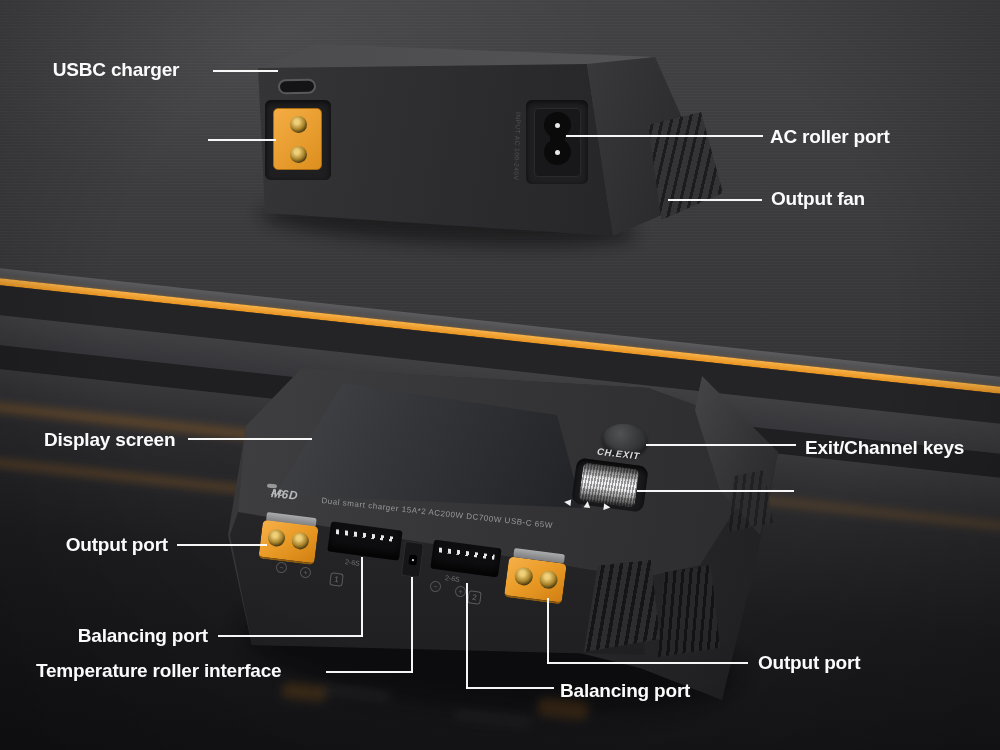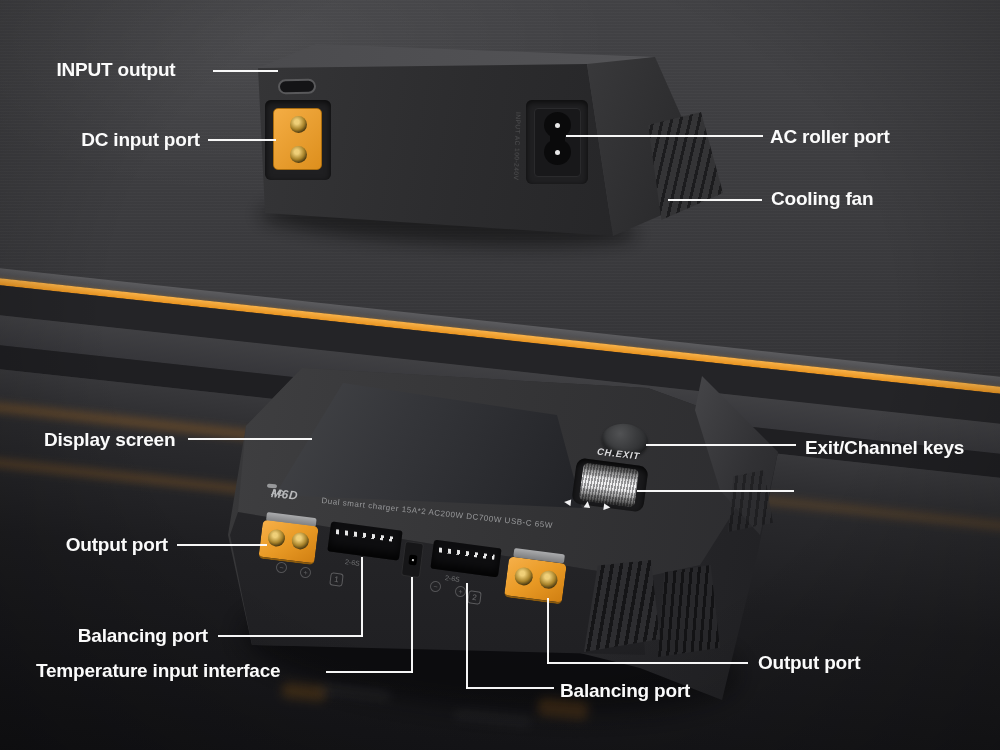--- a/index.html
+++ b/index.html
@@ -269,26 +269,25 @@
   <div class="clv" style="left:361px;top:557px;height:80px;"></div>
   <div class="cl" style="left:218px;top:635px;width:145px;"></div>
   <div class="clv" style="left:411px;top:577px;height:96px;"></div>
   <div class="cl" style="left:326px;top:671px;width:87px;"></div>
   <div class="clv" style="left:466px;top:583px;height:106px;"></div>
   <div class="cl" style="left:466px;top:687px;width:88px;"></div>
   <div class="clv" style="left:547px;top:598px;height:66px;"></div>
   <div class="cl" style="left:547px;top:662px;width:201px;"></div>
 
   <div class="lbl lbl-c" style="left:22px;top:57px;width:188px;">
-    <div style="position:static;">INPUT output</div>
+    <div style="position:static;">USBC charger</div>
   </div>
-  <div class="lbl lbl-r" style="left:60px;top:128px;width:140px;">DC input port</div>
   <div class="lbl" style="left:770px;top:125px;">AC roller port</div>
-  <div class="lbl" style="left:771px;top:187px;">Cooling fan</div>
+  <div class="lbl" style="left:771px;top:187px;">Output fan</div>
   <div class="lbl" style="left:805px;top:436px;">Exit/Channel keys</div>
   <div class="lbl" style="left:44px;top:428px;">Display screen</div>
   <div class="lbl lbl-r" style="left:30px;top:533px;width:138px;">Output port</div>
   <div class="lbl lbl-r" style="left:60px;top:624px;width:148px;">Balancing port</div>
-  <div class="lbl" style="left:36px;top:659px;">Temperature input interface</div>
+  <div class="lbl" style="left:36px;top:659px;">Temperature roller interface</div>
   <div class="lbl" style="left:560px;top:679px;">Balancing port</div>
   <div class="lbl" style="left:758px;top:651px;">Output port</div>
 
 </div>
 
 </body></html>

